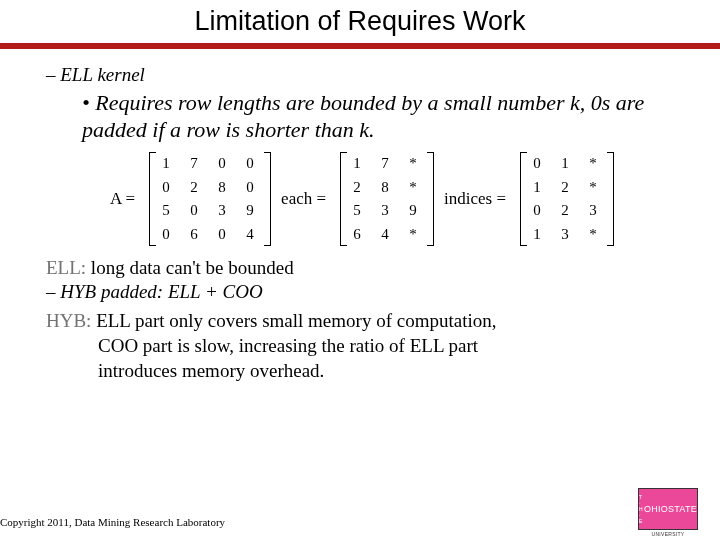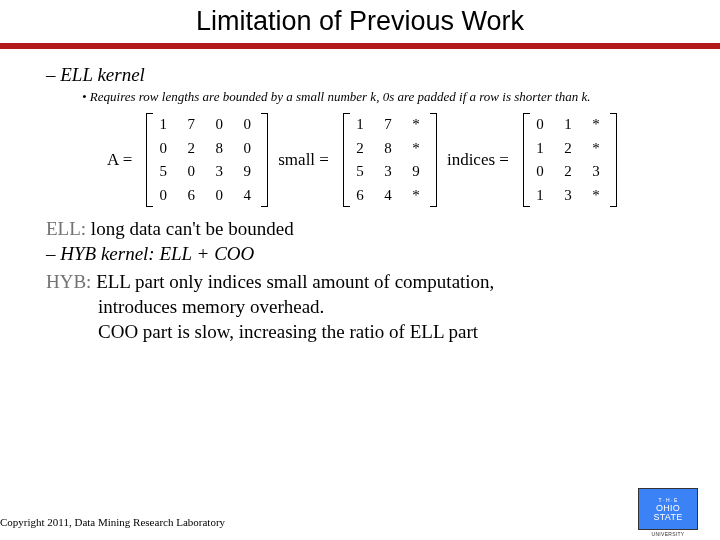--- a/index.html
+++ b/index.html
@@ -47,21 +47,21 @@
   .lvl1 > li::before {
     content: "– ";
   }
   .lvl1 > li {
     margin-bottom: 4px;
   }
   .lvl2 {
     margin: 2px 0 8px 0;
     padding: 0 0 0 36px;
     list-style: none;
-    font-size: 13px;
+    font-size: 22px;
     line-height: 1.25;
   }
   .lvl2 > li::before {
     content: "• ";
   }
   .lvl2 > li {
     margin-bottom: 2px;
   }
   .matrices {
     display: flex;
@@ -119,24 +119,24 @@
     font-family: "Palatino Linotype", Palatino, serif;
     font-size: 11px;
     color: #000;
   }
   .logo {
     position: absolute;
     right: 22px;
     bottom: 10px;
     width: 58px;
     height: 40px;
-    background: #3b82f6;
+    background: #ec4899;
     border: 1px solid #333;
     display: flex;
-    flex-direction: column;
+    flex-direction: row;
     align-items: center;
     justify-content: center;
     font-family: Arial, sans-serif;
   }
   .logo .ohio {
     color: #fff;
     font-size: 9px;
     letter-spacing: 0.03em;
     line-height: 1;
     text-align: center;
@@ -156,21 +156,21 @@
     font-size: 5px;
     margin-bottom: 1px;
   }
 </style>
 </head>
 <body>
 
 <div class="slide">
 
   <div class="title-wrap">
-    <div class="title">Limitation of Previous Work</div>
+    <div class="title">Limitation of Requires Work</div>
   </div>
   <div class="redbar"></div>
 
   <div class="body">
 
     <ul class="lvl1">
       <li><span>ELL kernel</span>
         <ul class="lvl2">
           <li>Requires row lengths are bounded by a small number k, 0s are padded if a row is shorter than k.</li>
         </ul>
@@ -209,21 +209,21 @@
                 <td>0</td>
                 <td>4</td>
               </tr>
         </tbody>
           </table>
         <div class="rbrack">
             <div></div>
           </div>
       </div>
 
-      <span class="mlabel">small =</span>
+      <span class="mlabel">each =</span>
       <div class="bracket-wrap">
         <div class="lbrack">
             <div></div>
           </div>
         <table class="mat">
           <tbody>
               <tr>
                 <td>1</td>
                 <td>7</td>
                 <td>*</td>
@@ -283,27 +283,27 @@
             <div></div>
           </div>
       </div>
     </div>
 
     <div class="lowerblock">
       <div>
         <span class="red">ELL:</span><span> long data can't be bounded</span>
       </div>
       <ul class="lvl1" style="margin:0;">
-        <li>HYB kernel: ELL + COO</li>
+        <li>HYB padded: ELL + COO</li>
       </ul>
       <div>
-        <span class="red">HYB:</span><span> ELL part only indices small amount of computation,</span>
-      </div>
+        <span class="red">HYB:</span><span> ELL part only covers small memory of computation,</span>
+      </div>
+      <div class="indent-hyb">COO part is slow, increasing the ratio of ELL part</div>
       <div class="indent-hyb">introduces memory overhead.</div>
-      <div class="indent-hyb">COO part is slow, increasing the ratio of ELL part</div>
     </div>
 
   </div>
 
   <div class="footer">Copyright 2011, Data Mining Research Laboratory</div>
 
   <div class="logo">
     <div class="the">T · H · E</div>
     <div class="ohio">OHIO</div>
     <div class="ohio">STATE</div>

